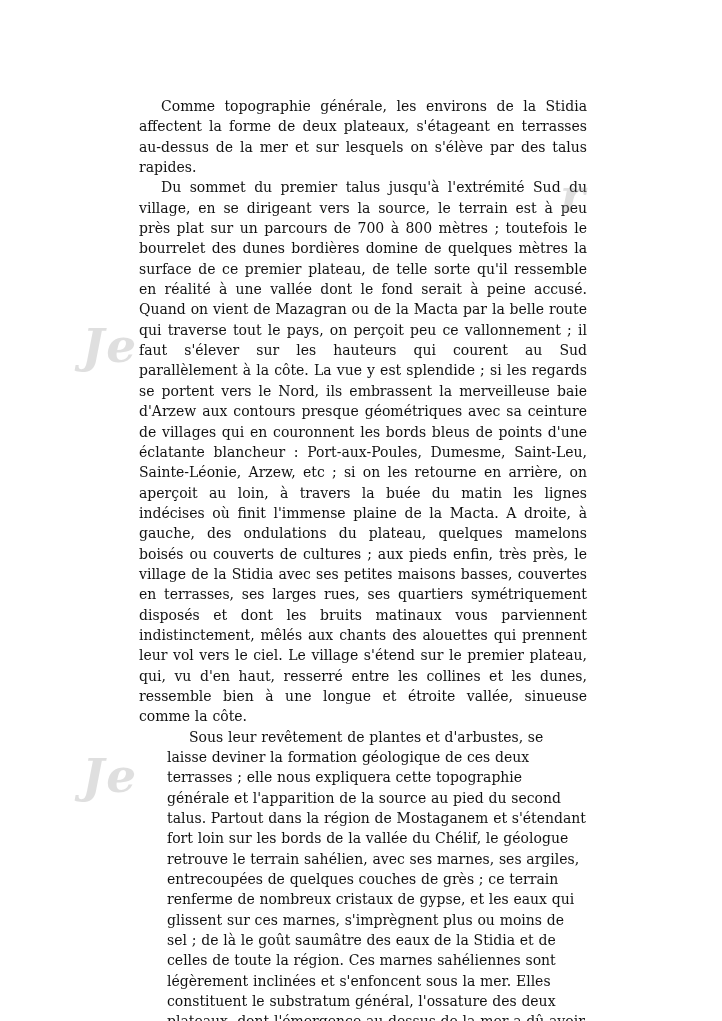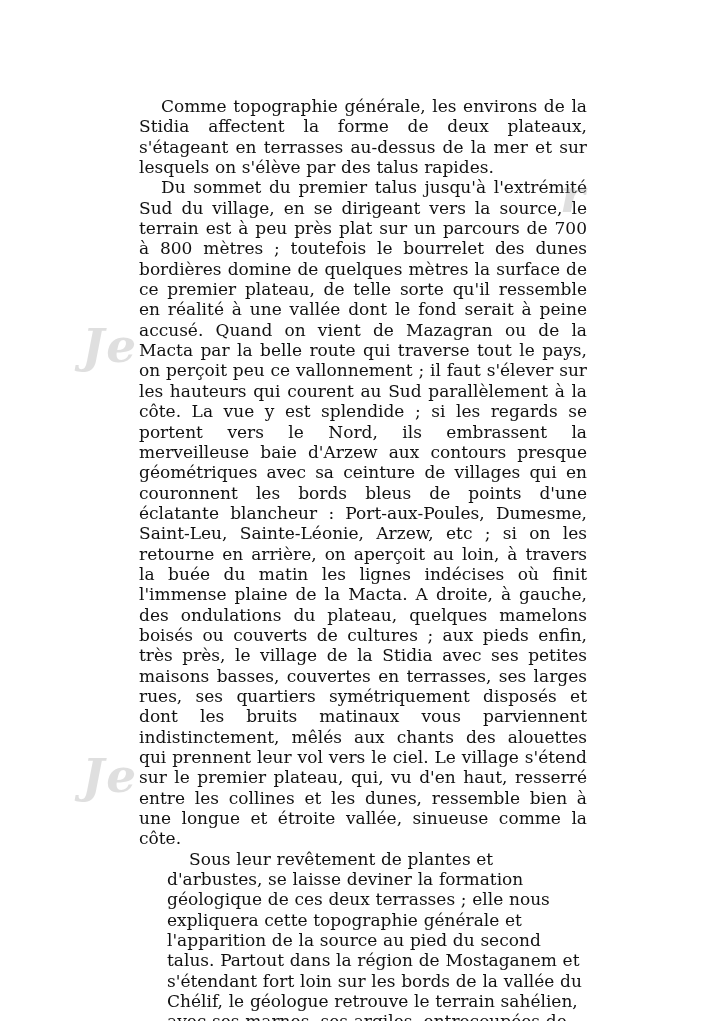--- a/index.html
+++ b/index.html
@@ -53,21 +53,21 @@
   #text-column {
     position: absolute;
     left: 139px;
     top: 96px;
     width: 448px;
     z-index: 2;
   }
   p.para {
     margin: 0;
     padding: 0;
-    font-size: 17px;
+    font-size: 14px;
     line-height: 20.35px;
     color: #111111;
     text-align: justify;
     text-indent: 22px;
     text-justify: inter-word;
     word-spacing: 0.3px;
     -webkit-font-smoothing: none;
   }
   p.para.last {
     text-align: left;

